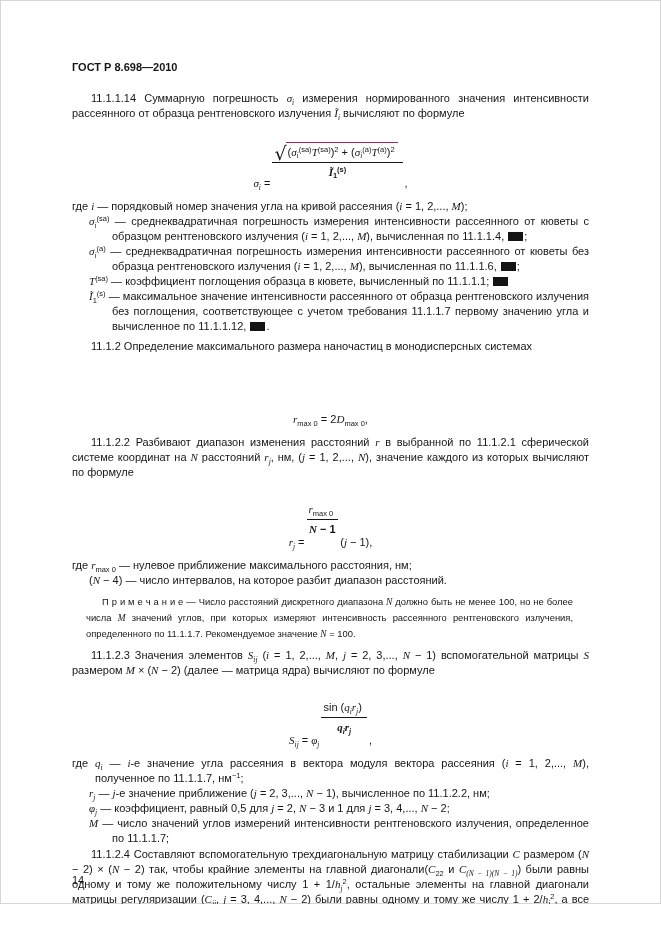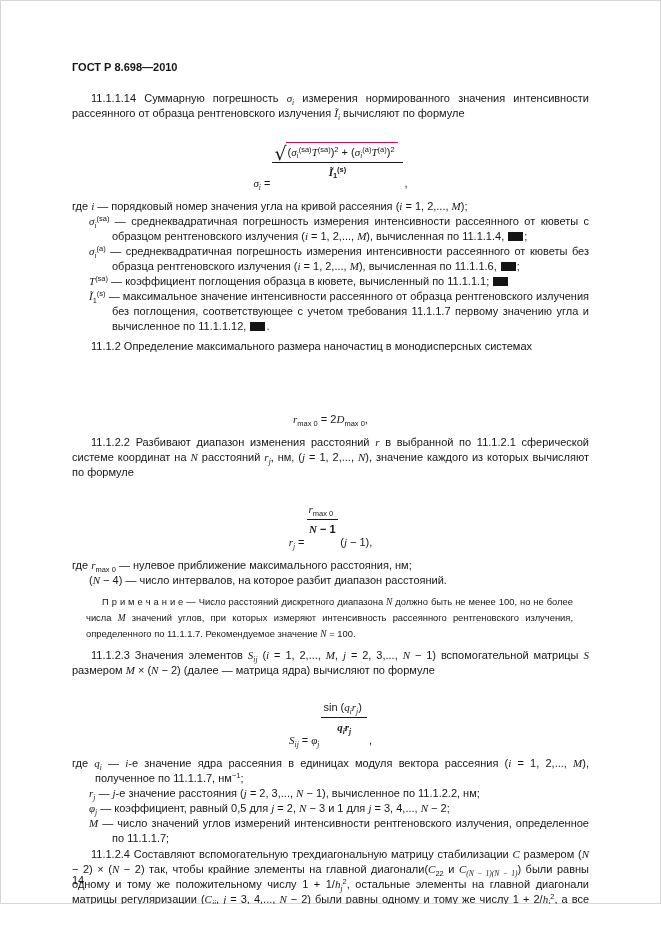--- a/index.html
+++ b/index.html
@@ -98,22 +98,22 @@
       <span class="fline">
         <span class="fpart"><span class="it">S</span><sub class="it">ij</sub><span> = </span><span class="it">φ</span><sub class="it">j</sub><span> </span></span>
         <span class="frac">
           <span class="num plain"><span>sin (</span><span class="it">q</span><sub class="it">i</sub><span class="it">r</span><sub class="it">j</sub><span>)</span></span>
           <span class="den"><span class="it">q</span><sub class="it">i</sub><span class="it">r</span><sub class="it">j</sub></span>
         </span>
         <span class="fpart"><span>,</span></span>
       </span>
     </div>
 
-    <p class="def"><span>где </span><span class="it">q</span><sub class="it">i</sub><span> — </span><span class="it">i</span><span>-е значение ядра рассеяния в единицах модуля вектора рассеяния  (</span><span class="it">i</span><span> = 1, 2,..., </span><span class="it">M</span><span>), полученное по 11.1.1.7, нм</span><sup>−1</sup><span>;</span></p>
-    <p class="def ind"><span class="it">r</span><sub class="it">j</sub><span> — </span><span class="it">j</span><span>-е значение расстояния (</span><span class="it">j</span><span> = 2, 3,..., </span><span class="it">N</span><span> − 1), вычисленное по 11.1.2.2, нм;</span></p>
+    <p class="def"><span>где </span><span class="it">q</span><sub class="it">i</sub><span> — </span><span class="it">i</span><span>-е значение угла рассеяния в вектора модуля вектора рассеяния  (</span><span class="it">i</span><span> = 1, 2,..., </span><span class="it">M</span><span>), полученное по 11.1.1.7, нм</span><sup>−1</sup><span>;</span></p>
+    <p class="def ind"><span class="it">r</span><sub class="it">j</sub><span> — </span><span class="it">j</span><span>-е значение приближение (</span><span class="it">j</span><span> = 2, 3,..., </span><span class="it">N</span><span> − 1), вычисленное по 11.1.2.2, нм;</span></p>
     <p class="def ind"><span class="it">φ</span><sub class="it">j</sub><span> — коэффициент, равный 0,5 для </span><span class="it">j</span><span> = 2, </span><span class="it">N</span><span> − 3 и 1 для </span><span class="it">j</span><span> = 3, 4,..., </span><span class="it">N</span><span> − 2;</span></p>
     <p class="def ind"><span class="it">M</span><span> — число значений углов измерений интенсивности рентгеновского излучения, определенное по 11.1.1.7;</span></p>
 
     <p class="para"><span>11.1.2.4 Составляют вспомогательную трехдиагональную матрицу стабилизации </span><span class="it">C</span><span> размером (</span><span class="it">N</span><span> − 2) × (</span><span class="it">N</span><span> − 2) так, чтобы крайние элементы на главной диагонали(</span><span class="it">C</span><sub>22</sub><span> и </span><span class="it">C</span><sub class="it">(N − 1)(N − 1)</sub><span>) были равны одному и тому же положительному числу 1 + 1/</span><span class="it">h</span><sub class="it">j</sub><sup>2</sup><span>, остальные элементы на главной диагонали матрицы регуляризации (</span><span class="it">C</span><sub class="it">jj</sub><span>, </span><span class="it">j</span><span> = 3, 4,..., </span><span class="it">N</span><span> − 2) были равны одному и тому же числу 1 + 2/</span><span class="it">h</span><sub class="it">j</sub><sup>2</sup><span>, а все элементы над- (</span><span class="it">C</span><sub class="it">j (j+1)</sub><span>, </span><span class="it">j</span><span> = 2,</span></p>
 
   </div>
 
   <div class="page-number">14</div>
 </div>
 

